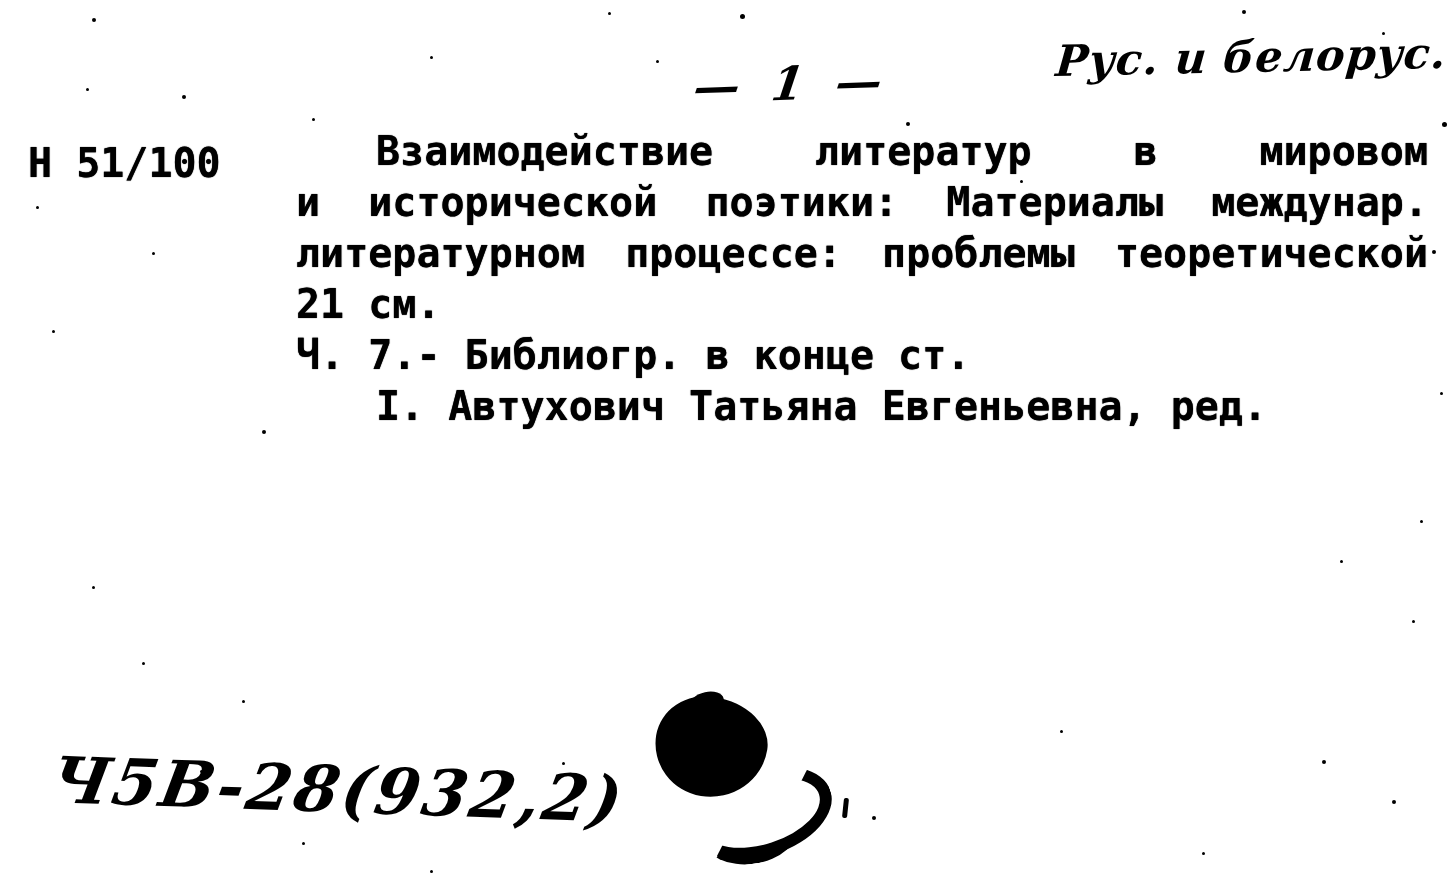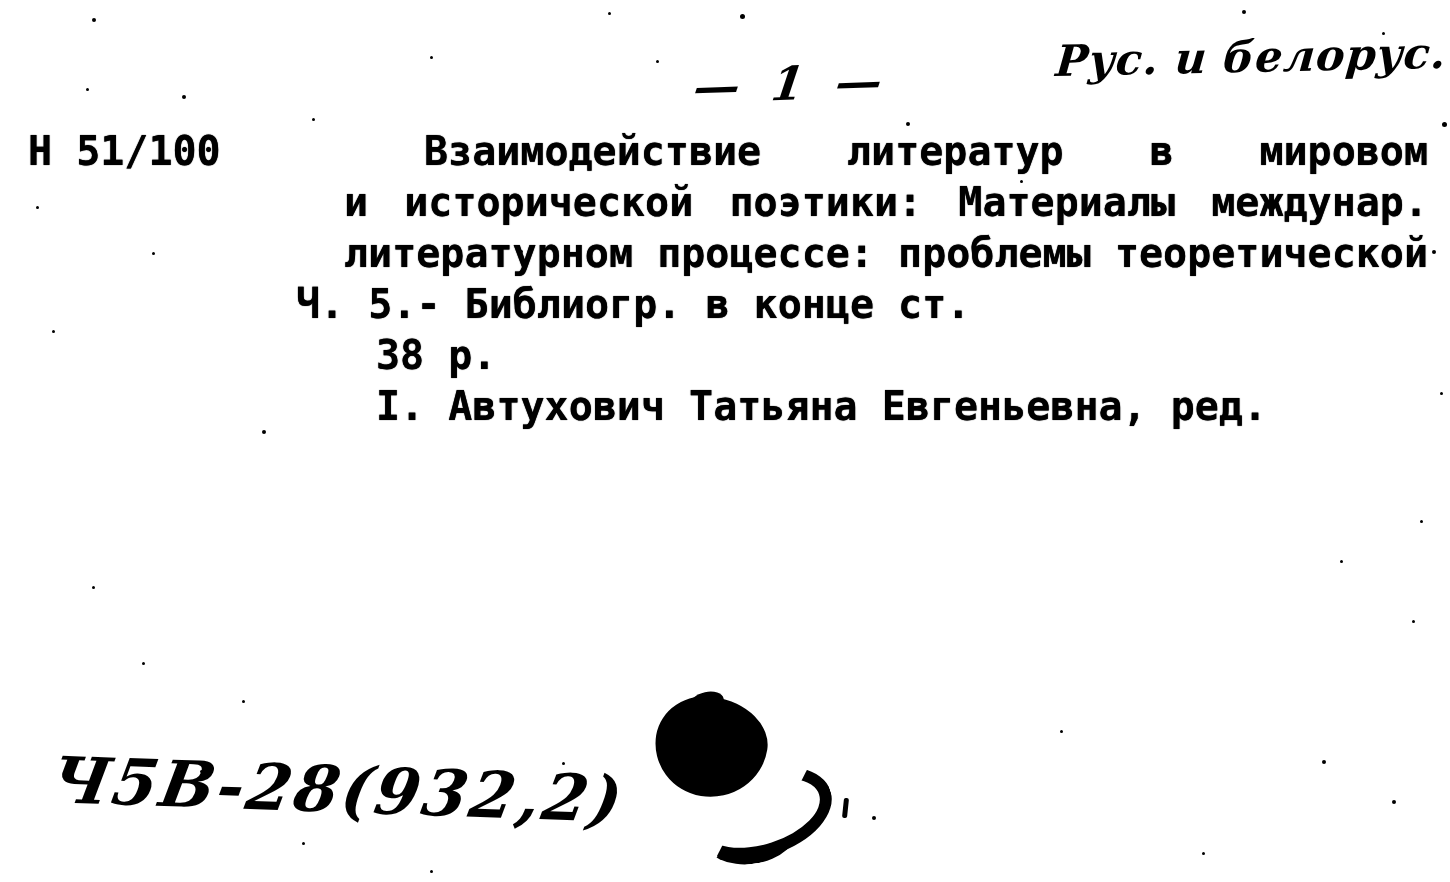--- a/index.html
+++ b/index.html
@@ -16,41 +16,40 @@
   .type {
     font-family: "DejaVu Sans Mono", "Liberation Mono", monospace;
     font-weight: 700;
     font-size: 40px;
     color: #000;
     text-shadow: 0 0 1px #000;
   }
   .call-number {
     position: absolute;
     left: 28px;
-    top: 128px;
+    top: 140px;
     white-space: nowrap;
     text-align: center;
   }
   .record {
     position: absolute;
     left: 296px;
     top: 126px;
     width: 1132px;
   }
   .ln {
     height: 51px;
     line-height: 51px;
     white-space: nowrap;
     overflow: visible;
   }
   .ln.just {
     white-space: normal;
     text-align: justify;
     text-align-last: justify;
-    margin-left: 48px;
   }
   .ln.indent { padding-left: 80px; }
 
   
   .hand {
     position: absolute;
     font-family: "DejaVu Serif", "Liberation Serif", serif;
     font-style: italic;
     font-weight: 700;
     color: #000;
@@ -149,22 +148,22 @@
   <div class="hand lang-note">Рус. и белорус. яз.</div>
 
   <div class="hand page-number">— 1 —</div>
 
   <div class="type call-number">Н 51/100</div>
 
   <div class="type record">
     <div class="ln indent just">Взаимодействие литератур в мировом</div>
     <div class="ln just">и исторической поэтики: Материалы междунар.</div>
     <div class="ln just">литературном процессе: проблемы теоретической</div>
-    <div class="ln">Ч. 5.- Библиогр. в конце ст.</div>
-    <div class="ln indent">38 р.</div>
+    <div class="ln">21 см.</div>
+    <div class="ln">Ч. 7.- Библиогр. в конце ст.</div>
     <div class="ln indent">I. Автухович Татьяна Евгеньевна, ред.</div>
   </div>
 
   <div class="hand class-mark">Ч5В-28(932,2)</div>
 
   <div class="blot-main"></div>
   <div class="blot-bump"></div>
   <div class="blot-arc1"></div>
   <div class="blot-arc2"></div>
   <div class="blot-tick"></div>

